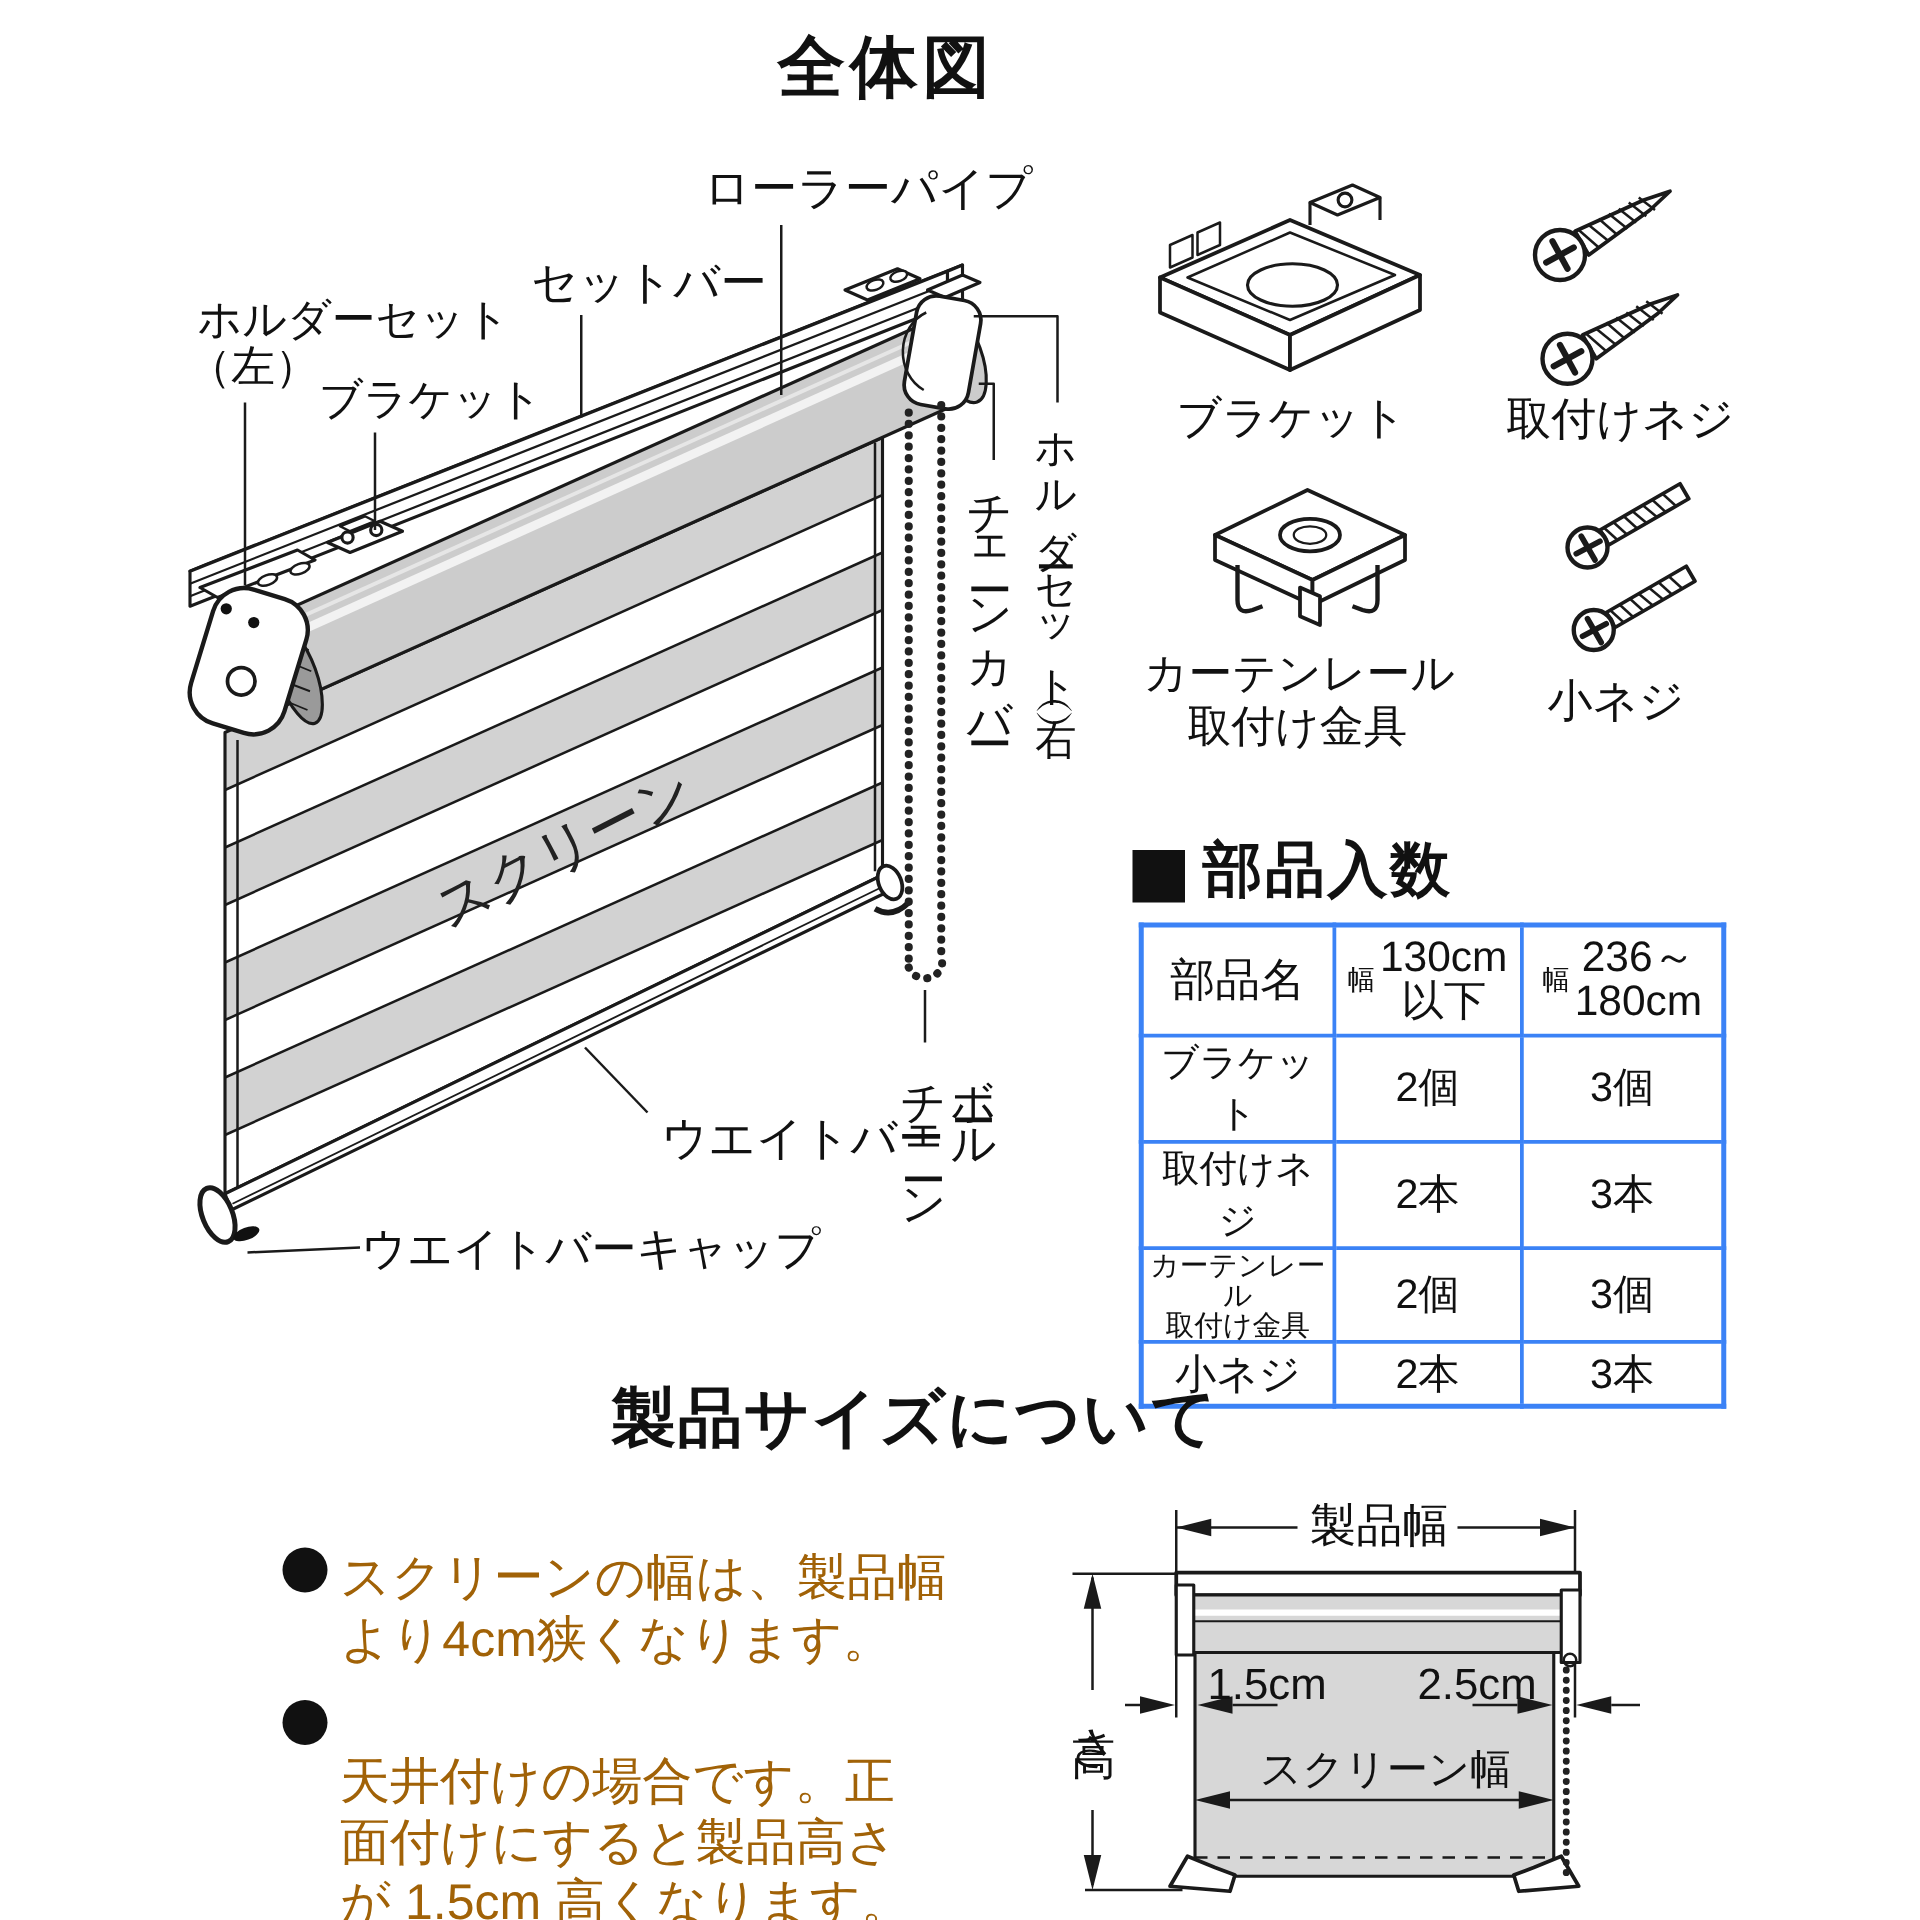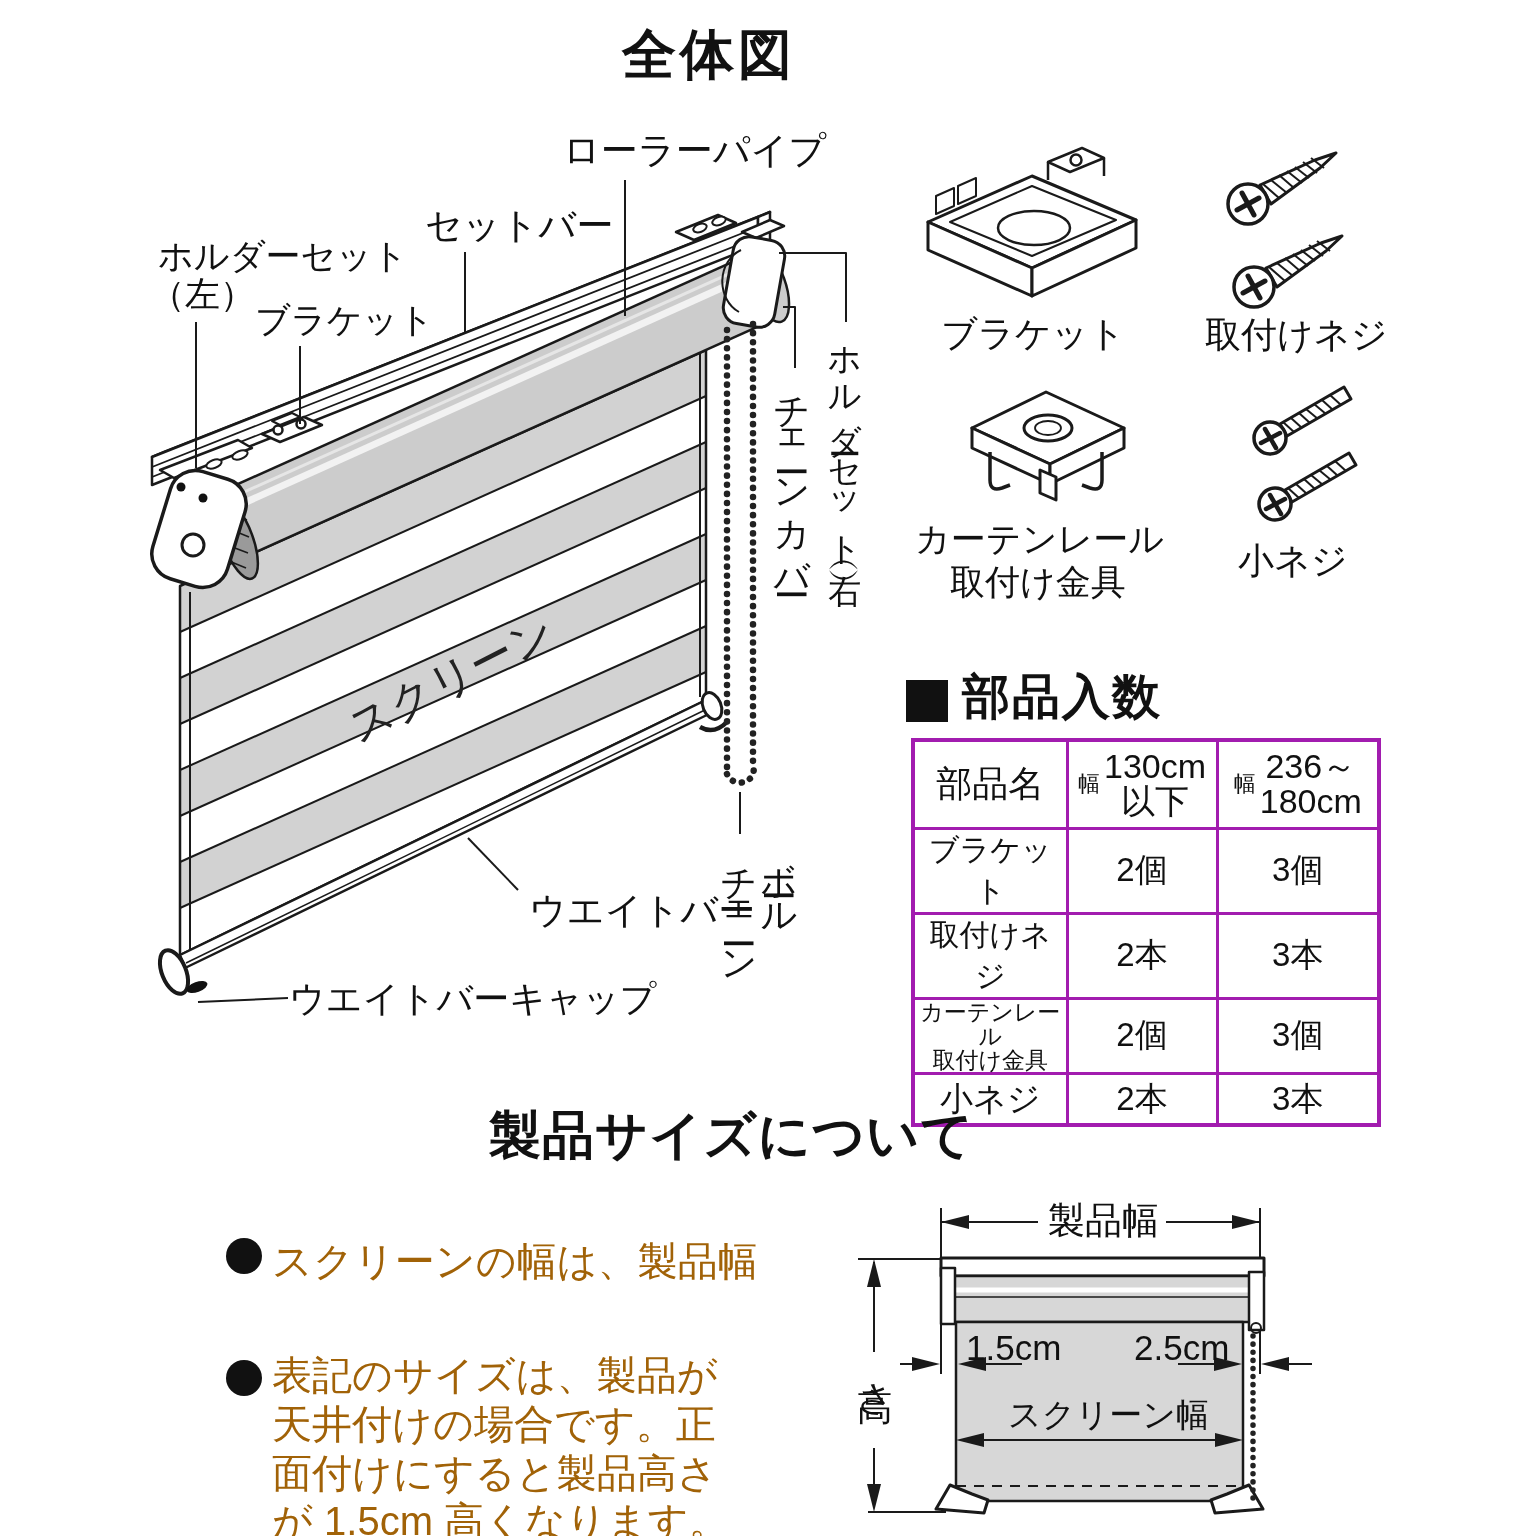--- a/index.html
+++ b/index.html
@@ -8,21 +8,21 @@
   svg.art{position:absolute;left:0;top:0;width:1536px;height:1536px;}
   svg.art text{font-family:"Liberation Sans",sans-serif;font-weight:500;}
   .lbl{position:absolute;white-space:nowrap;color:#111;font-weight:500;line-height:1.05;}
   .vlbl{writing-mode:vertical-rl;text-orientation:mixed;}
   .ttl{font-weight:bold;}
   .sq{position:absolute;width:42px;height:42px;background:#111;}
   .dot{position:absolute;width:36px;height:36px;border-radius:50%;background:#111;}
   .bullet-line{position:absolute;white-space:nowrap;font-size:40px;color:#a16207;}
   table.parts{position:absolute;left:911px;top:738px;border-collapse:collapse;
               table-layout:fixed;background:#fff;}
-  table.parts,table.parts td{border:3px solid #a21caf;}
+  table.parts,table.parts td{border:3px solid #3b82f6;}
   table.parts{border-width:4px;}
   table.parts td{padding:0;text-align:center;vertical-align:middle;color:#111;}
   .rowname{font-size:30px;}
   .rowname2{font-size:23px;line-height:1.05;}
   .qty{font-size:33px;}
   .hname{font-size:36px;}
   .wcell{display:flex;align-items:center;justify-content:center;gap:4px;}
   .wpref{font-size:22px;}
   .wstack{display:flex;flex-direction:column;line-height:1.05;font-size:34px;}
 </style>
@@ -317,23 +317,23 @@
       <td class="qty">2本</td>
       <td class="qty">3本</td>
     </tr>
   </tbody>
     </table>
 
   <div class="lbl ttl" style="left:489px;top:1108px;font-size:52px;letter-spacing:1px;">製品サイズについて</div>
 
   <div class="dot" style="left:226px;top:1238px;"></div>
   <div class="bullet-line" style="left:272px;top:1234px;">スクリーンの幅は、製品幅</div>
+  <div class="bullet-line" style="left:272px;top:1284px;">より4cm狭くなります。</div>
 
   <div class="dot" style="left:226px;top:1360px;"></div>
-  <div class="bullet-line" style="left:272px;top:1348px;">表記のサイズは、製品が</div>
   <div class="bullet-line" style="left:272px;top:1446px;">面付けにすると製品高さ</div>
   <div class="bullet-line" style="left:272px;top:1397px;">天井付けの場合です。正</div>
   <div class="bullet-line" style="left:272px;top:1494px;">が 1.5cm 高くなります。</div>
 
   <div class="lbl" style="left:1048px;top:1202px;font-size:37px;">製品幅</div>
   <div class="lbl" style="left:966px;top:1330px;font-size:35px;">1.5cm</div>
   <div class="lbl" style="left:1134px;top:1330px;font-size:35px;">2.5cm</div>
   <div class="lbl" style="left:1008px;top:1398px;font-size:33px;">スクリーン幅</div>
   <div class="lbl vlbl" style="left:856px;top:1358px;font-size:36px;">高さ</div>
 

